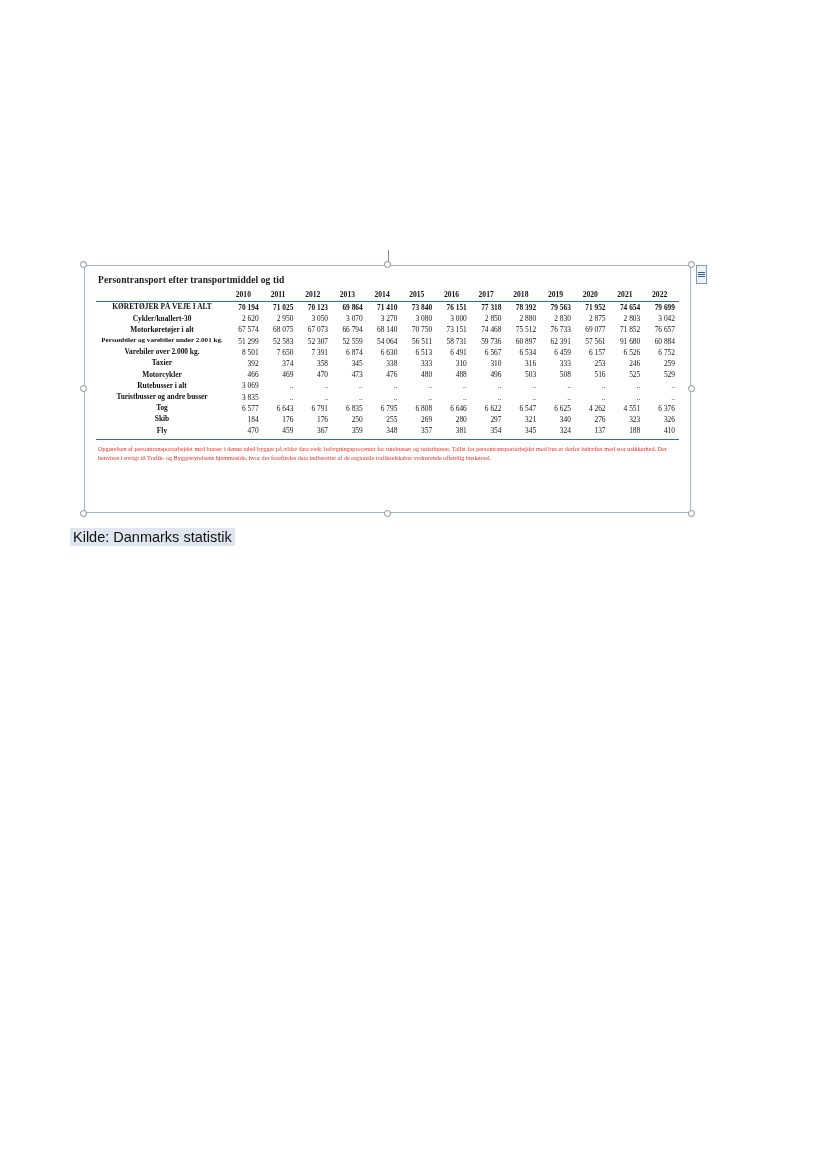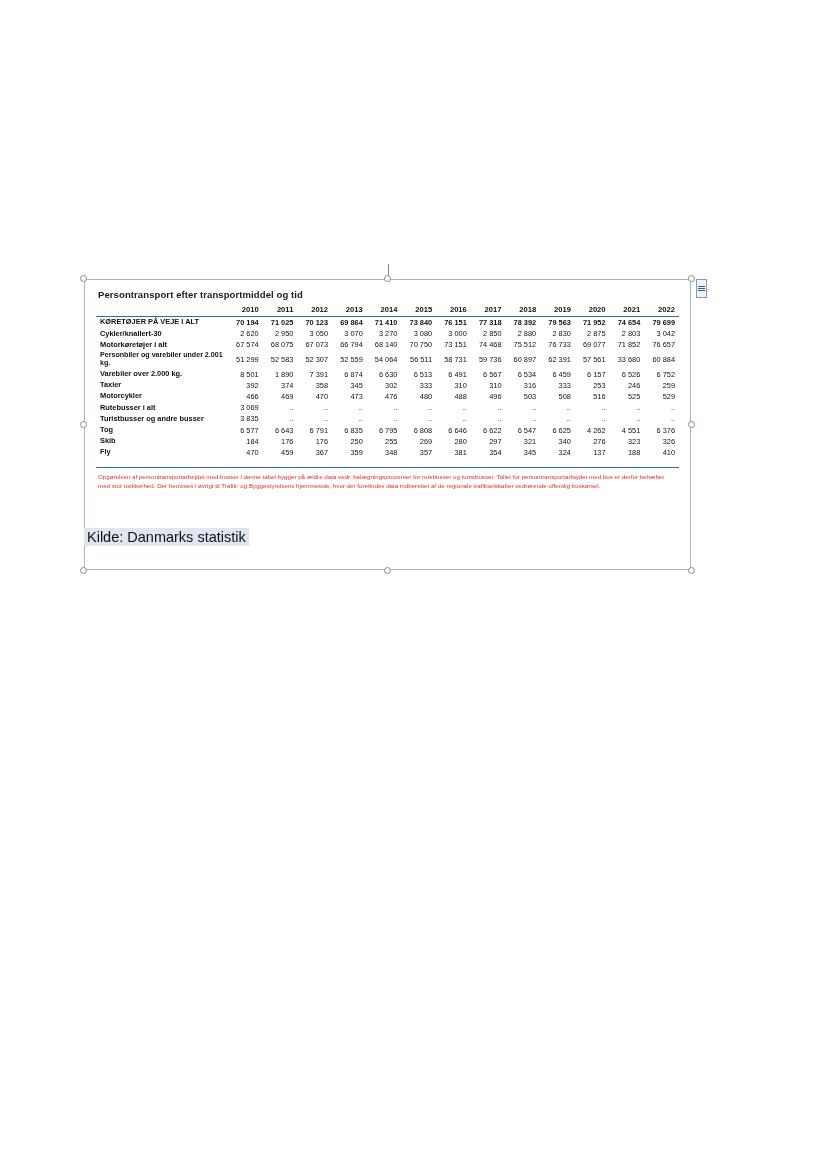--- a/index.html
+++ b/index.html
@@ -12,24 +12,25 @@
     height: 1169px;
     position: relative;
     font-family: "Liberation Sans", sans-serif;
     overflow: hidden;
   }
 
   
   #object-frame {
     position: absolute;
     left: 84px;
-    top: 279px;
+    top: 265px;
     width: 607px;
-    height: 291px;
+    height: 248px;
     box-sizing: border-box;
+    font-family: Liberation Serif, serif;
   }
   .sel-border {
     position: absolute;
     left: 0; top: 0; right: 0; bottom: 0;
     border: 1px solid #9fb7d4;
     box-sizing: border-box;
     pointer-events: none;
   }
   .handle {
     position: absolute;
@@ -106,59 +107,59 @@
     width: 100%;
     table-layout: fixed;
   }
   table.stat col.lbl  { width: 132px; }
   table.stat col.num  { width: auto; }
 
   table.stat thead th {
     font-size: 7.6px;
     font-weight: bold;
     color: #111111;
-    text-align: right;
+    text-align: center;
     padding: 1px 4px 2px 0;
     border-bottom: 1.1px solid #2f6ea5;
     white-space: nowrap;
   }
   table.stat thead th.corner {
     border-bottom: 1.1px solid #2f6ea5;
     text-align: left;
   }
   table.stat tbody td {
     font-size: 7.4px;
     color: #111111;
     text-align: right;
     padding: 1.1px 4px 1.1px 0;
     white-space: nowrap;
   }
   table.stat tbody td.lbl {
-    text-align: left;
+    text-align: center;
     padding-left: 4px;
     font-weight: bold;
     line-height: 1.12;
     white-space: normal;
   }
   table.stat tbody tr.total td { font-weight: bold; }
-  table.stat tbody tr.lastrow td { border-bottom: 1.1px solid #2f6ea5; padding-bottom: 10px; }
+  table.stat tbody tr.lastrow td { border-bottom: 1.1px solid #2f6ea5; padding-bottom: 4px; }
   table.stat tbody td.lbl.wrap { font-size: 7.1px; margin-top: 9px; }
 
   .footnote {
     margin-top: 5px;
     font-size: 6.2px;
     line-height: 1.45;
     color: #e03127;
     padding: 0 2px;
   }
 
   
   #caption {
     position: absolute;
-    left: 84px;
+    left: 70px;
     top: 528px;
     font-family: "Liberation Sans", sans-serif;
     font-size: 14.5px;
     color: #111111;
     background: #dfe6ef;
     padding: 1px 3px;
     white-space: nowrap;
   }
 </style>
 </head>
@@ -261,46 +262,46 @@
             <td>52 583</td>
             <td>52 307</td>
             <td>52 559</td>
             <td>54 064</td>
             <td>56 511</td>
             <td>58 731</td>
             <td>59 736</td>
             <td>60 897</td>
             <td>62 391</td>
             <td>57 561</td>
-            <td>33 680</td>
+            <td>91 680</td>
             <td>60 884</td>
           </tr>
           <tr>
             <td class="lbl">Varebiler over 2.000 kg.</td>
             <td>8 501</td>
-            <td>1 890</td>
+            <td>7 650</td>
             <td>7 391</td>
             <td>6 874</td>
             <td>6 630</td>
             <td>6 513</td>
             <td>6 491</td>
             <td>6 567</td>
             <td>6 534</td>
             <td>6 459</td>
             <td>6 157</td>
             <td>6 526</td>
             <td>6 752</td>
           </tr>
           <tr>
             <td class="lbl">Taxier</td>
             <td>392</td>
             <td>374</td>
             <td>358</td>
             <td>345</td>
-            <td>302</td>
+            <td>338</td>
             <td>333</td>
             <td>310</td>
             <td>310</td>
             <td>316</td>
             <td>333</td>
             <td>253</td>
             <td>246</td>
             <td>259</td>
           </tr>
           <tr>

